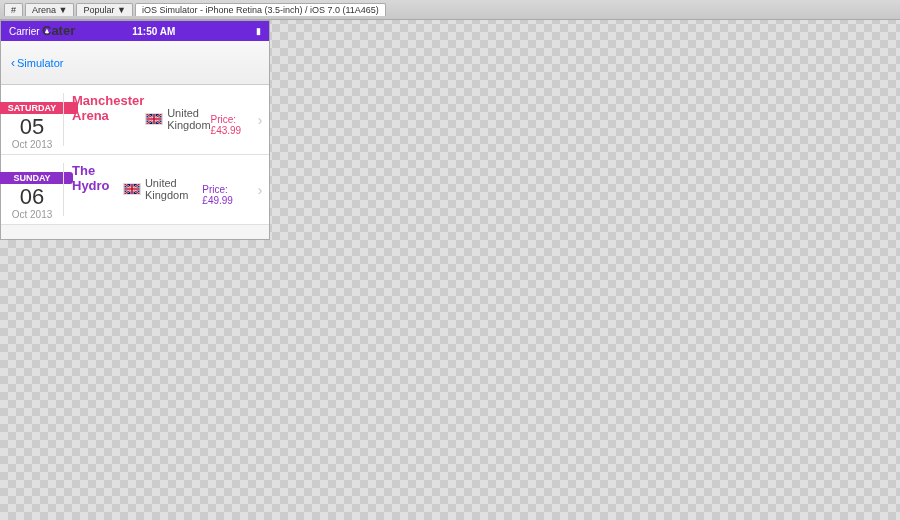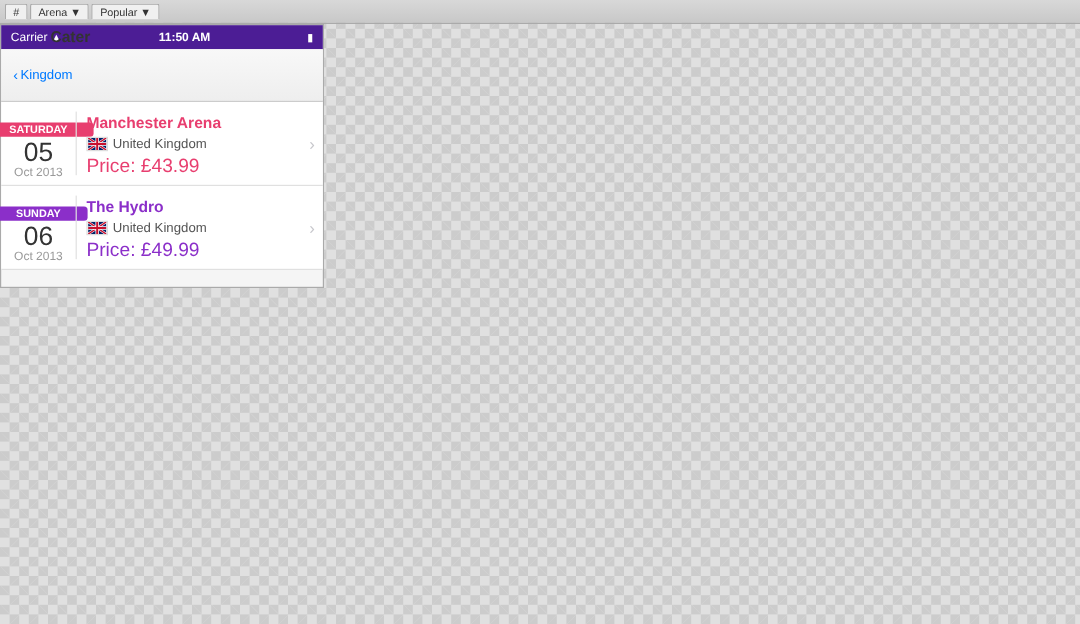--- a/index.html
+++ b/index.html
@@ -44,21 +44,21 @@
       width: 270px;
       height: 220px;
       background: #f5f5f5;
       border: 1px solid #aaa;
       z-index: 10;
     }
 
     
     .status-bar {
       height: 20px;
-      background: #4c1d95;
+      background: #6d28d9;
       display: flex;
       align-items: center;
       justify-content: space-between;
       padding: 0 8px;
       color: #fff;
       font-size: 10px;
     }
 
     .status-left {
       display: flex;
@@ -145,22 +145,22 @@
     .row-divider {
       width: 1px;
       background: #e0e0e0;
       margin: 8px 0;
     }
 
     .event-info {
       flex: 1;
       padding: 8px 6px 6px 8px;
       display: flex;
-      flex-direction: column;
-      justify-content: flex-end;
+      flex-direction: row;
+      justify-content: space-between;
     }
 
     .event-venue {
       font-size: 13px;
       font-weight: 600;
       color: #e83e6f;
       margin-bottom: 4px;
     }
 
     .event-venue.venue2 {
@@ -186,22 +186,23 @@
       flex-shrink: 0;
     }
 
     
     .flag-icon svg {
       width: 100%;
       height: 100%;
     }
 
     .event-price {
-      font-size: 16px;
+      font-size: 10px;
       color: #e83e6f;
+      margin-top: 21px;
     }
 
     .chevron-right {
       width: 14px;
       display: flex;
       align-items: center;
       justify-content: center;
       color: #c7c7cc;
       font-size: 14px;
       padding-right: 4px;
@@ -246,40 +247,41 @@
       z-index: 15;
     }
   </style>
 </head>
 <body>
 
 <div class="browser-bar">
   <span class="browser-tab">#</span>
   <span class="browser-tab">Arena ▼</span>
   <span class="browser-tab">Popular ▼</span>
+  <span class="browser-tab" style="background:#fff;font-size:9px;">iOS Simulator - iPhone Retina (3.5-inch) / iOS 7.0 (11A465)</span>
 </div>
 
 <div class="app-cater-label">Cater</div>
 
 <div class="simulator-window" style="top:20px; left:0;">
 
   <div class="status-bar">
     <div class="status-left">
       <span>Carrier</span>
 
       <span style="font-size:9px;">▲</span>
     </div>
     <div class="status-center">11:50 AM</div>
     <div class="status-right">▮</div>
   </div>
 
   <div class="app-navbar">
     <div class="nav-back">
       <span>‹</span>
-      <span style="font-size:11px;">Kingdom</span>
+      <span style="font-size:11px;">Simulator</span>
     </div>
   </div>
 
   <div class="event-row">
     <div class="date-badge">
       <span class="day-label">Saturday</span>
       <span class="day-num">05</span>
       <span class="month-year">Oct  2013</span>
     </div>
     <div class="row-divider"></div>

